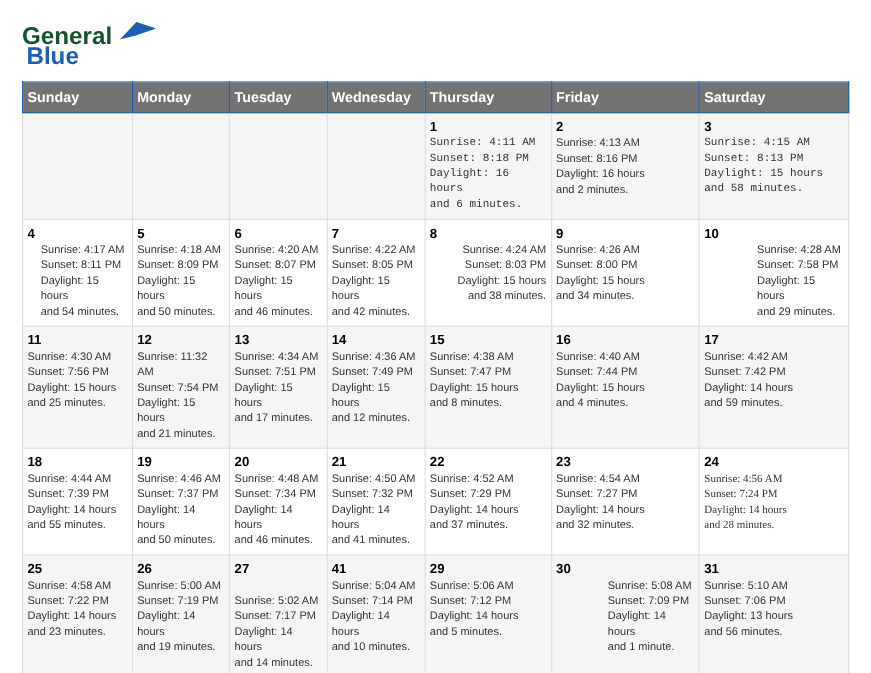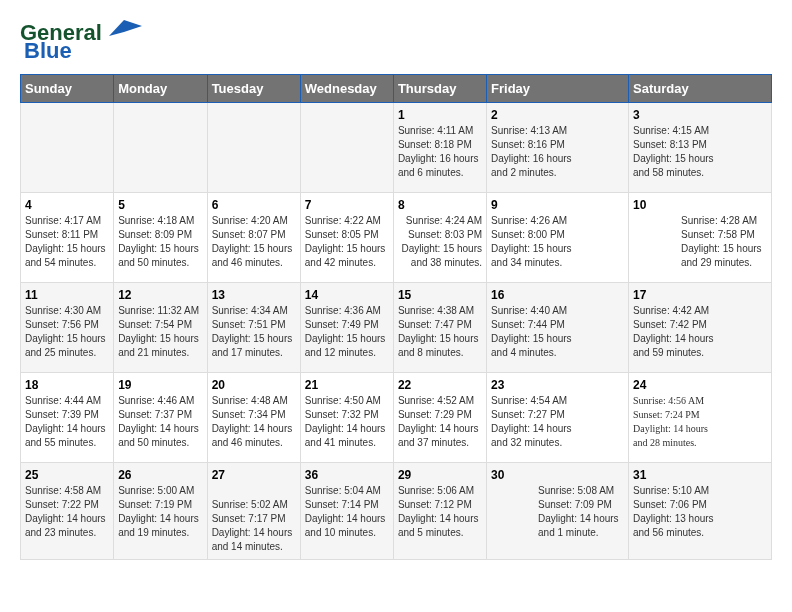--- a/index.html
+++ b/index.html
@@ -110,44 +110,44 @@
       </tr>
   </thead>
   <tbody id="calendar-body">
   <tr>
         <td class="empty-cell"></td>
         <td class="empty-cell"></td>
         <td class="empty-cell"></td>
         <td class="empty-cell"></td>
         <td>
           <span class="day-number">1</span>
-          <div class="day-info" style="white-space: pre-line;">Sunrise: 4:11 AM
+          <div class="day-info" style="white-space: pre-line; font-family: Liberation Mono, monospace;">Sunrise: 4:11 AM
 Sunset: 8:18 PM
 Daylight: 16 hours
 and 6 minutes.</div>
         </td>
         <td>
           <span class="day-number">2</span>
           <div class="day-info" style="white-space: pre-line;">Sunrise: 4:13 AM
 Sunset: 8:16 PM
 Daylight: 16 hours
 and 2 minutes.</div>
         </td>
         <td>
           <span class="day-number">3</span>
-          <div class="day-info" style="white-space: pre-line;">Sunrise: 4:15 AM
+          <div class="day-info" style="white-space: pre-line; font-family: Liberation Mono, monospace;">Sunrise: 4:15 AM
 Sunset: 8:13 PM
 Daylight: 15 hours
 and 58 minutes.</div>
         </td>
       </tr>
       <tr>
         <td>
           <span class="day-number">4</span>
-          <div class="day-info" style="white-space: pre-line;">Sunrise: 4:17 AM
+          <div class="day-info" style="white-space: pre-line; margin-left: 12px;">Sunrise: 4:17 AM
 Sunset: 8:11 PM
 Daylight: 15 hours
 and 54 minutes.</div>
         </td>
         <td>
           <span class="day-number">5</span>
           <div class="day-info" style="white-space: pre-line;">Sunrise: 4:18 AM
 Sunset: 8:09 PM
 Daylight: 15 hours
 and 50 minutes.</div>
@@ -306,21 +306,21 @@
 and 19 minutes.</div>
         </td>
         <td>
           <span class="day-number">27</span>
           <div class="day-info" style="white-space: pre-line; margin-top: 16px;">Sunrise: 5:02 AM
 Sunset: 7:17 PM
 Daylight: 14 hours
 and 14 minutes.</div>
         </td>
         <td>
-          <span class="day-number">36</span>
+          <span class="day-number">41</span>
           <div class="day-info" style="white-space: pre-line;">Sunrise: 5:04 AM
 Sunset: 7:14 PM
 Daylight: 14 hours
 and 10 minutes.</div>
         </td>
         <td>
           <span class="day-number">29</span>
           <div class="day-info" style="white-space: pre-line;">Sunrise: 5:06 AM
 Sunset: 7:12 PM
 Daylight: 14 hours

